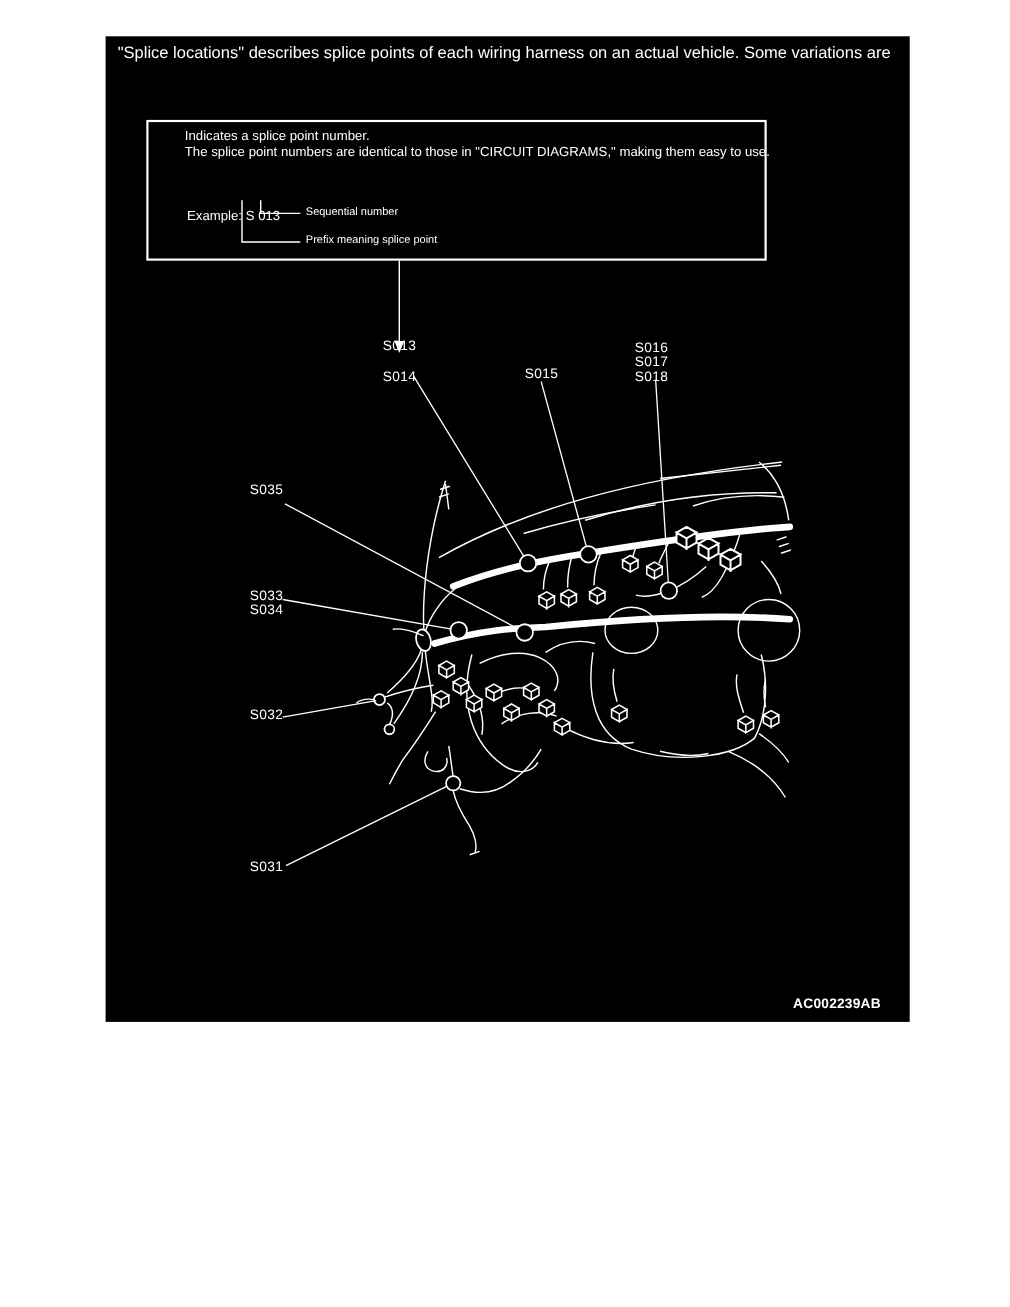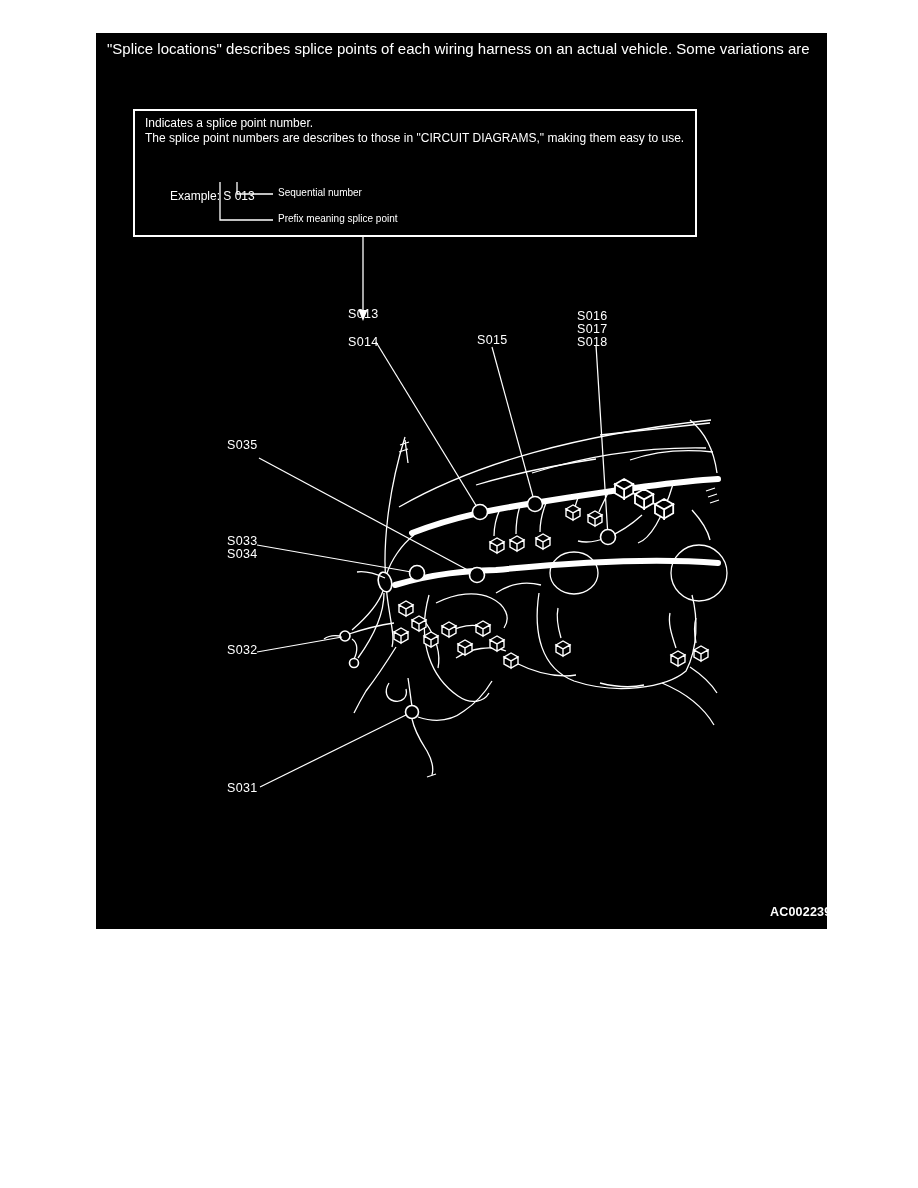--- a/index.html
+++ b/index.html
@@ -3,25 +3,25 @@
 <meta charset="utf-8">
 <style>
   html,body{margin:0;padding:0;background:#ffffff;}
   .stage{position:relative;width:918px;height:1188px;background:#ffffff;
          font-family:"Liberation Sans",sans-serif;overflow:hidden;}
   .panel{position:absolute;left:96px;top:33px;width:731px;height:896px;background:#000000;color:#ffffff;}
   .intro{position:absolute;left:11px;top:6px;width:716px;font-size:15px;line-height:20px;}
   .intro div{white-space:nowrap;}
   .box{position:absolute;left:37px;top:76px;width:564px;height:128px;border:2px solid #ffffff;box-sizing:border-box;}
   .box-lines{position:absolute;left:10px;top:5px;font-size:12px;line-height:14.5px;}
-  .box-lines div{white-space:nowrap;}
+  .box-lines div{white-space:nowrap;margin-left:23px;}
   .example{position:absolute;left:74px;top:132px;font-size:12px;white-space:nowrap;margin-top:24px;}
   .callout-label{position:absolute;font-size:10px;white-space:nowrap;}
   .splice-label{position:absolute;font-size:12.5px;letter-spacing:.3px;white-space:nowrap;}
-  .code{position:absolute;left:674px;top:872px;width:75px;text-align:right;
+  .code{position:absolute;left:625px;top:872px;width:75px;text-align:right;
         font-size:12.5px;font-weight:bold;letter-spacing:.2px;}
   svg{position:absolute;left:0;top:0;}
   .thin{stroke:#ffffff;fill:none;stroke-width:1.3;}
   .band{stroke:#ffffff;fill:none;stroke-width:6;stroke-linecap:round;}
   .leader{stroke:#ffffff;fill:none;stroke-width:1.2;}
   .splice{fill:#000000;stroke:#ffffff;stroke-width:1.6;}
   .cubes use{fill:#000000;stroke:#ffffff;stroke-width:1.4;}
 </style>
 </head>
 <body>
@@ -29,21 +29,21 @@
 <div class="stage">
   <div class="panel">
 
     <div class="intro">
       <div>"Splice locations" describes splice points of each wiring harness on an actual vehicle. Some variations are</div>
     </div>
 
     <div class="box">
       <div class="box-lines">
         <div>Indicates a splice point number.</div>
-        <div>The splice point numbers are describes to those in "CIRCUIT DIAGRAMS," making them easy to use.</div>
+        <div>The splice point numbers are identical to those in "CIRCUIT DIAGRAMS," making them easy to use.</div>
       </div>
     </div>
     <div class="example">Example: S 013</div>
     <div class="callout-label" style="left:182px;top:154px">Sequential number</div>
     <div class="callout-label" style="left:182px;top:180px">Prefix meaning splice point</div>
 
     <svg width="731" height="896" viewBox="0 0 731 896">
       <defs>
         <path id="cube" d="M0,4 L7,0 L14,4 L7,8 Z M0,4 V11 L7,15 V8 Z M14,4 V11 L7,15 L7,8 Z"></path>
       </defs>

